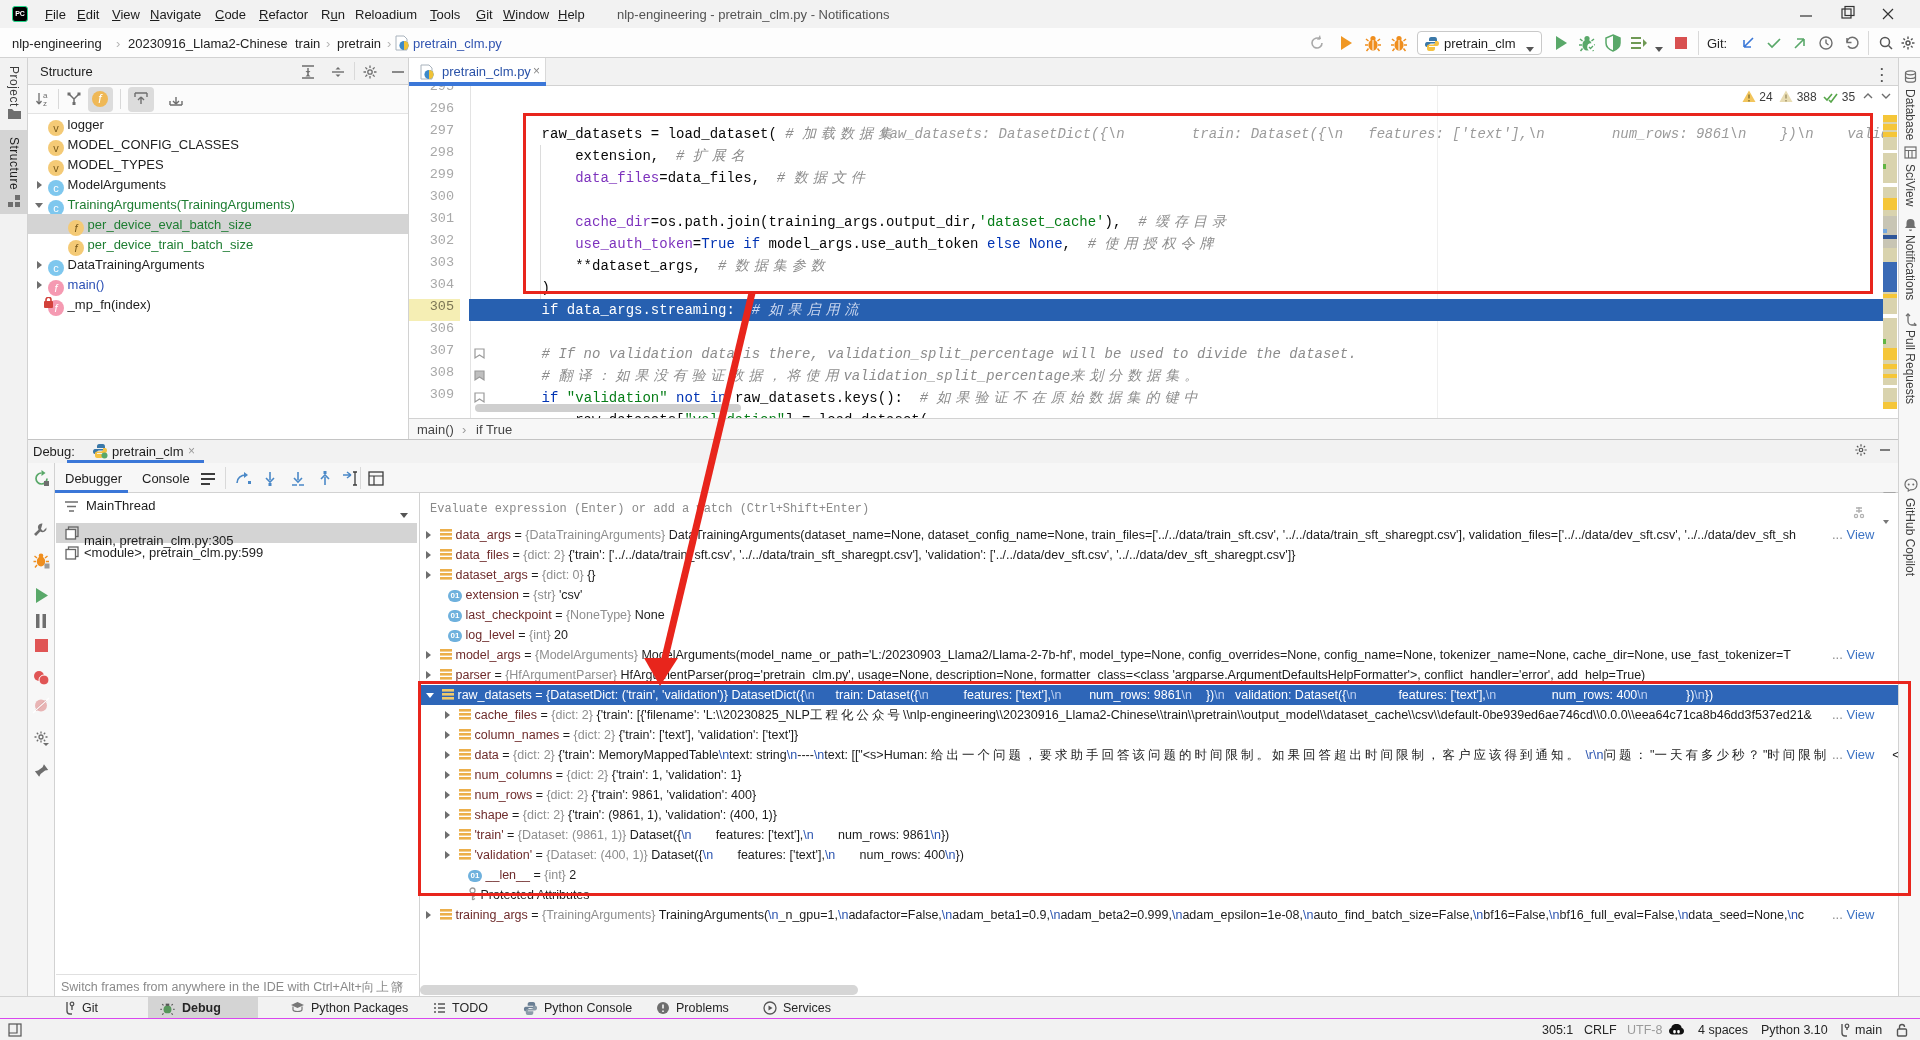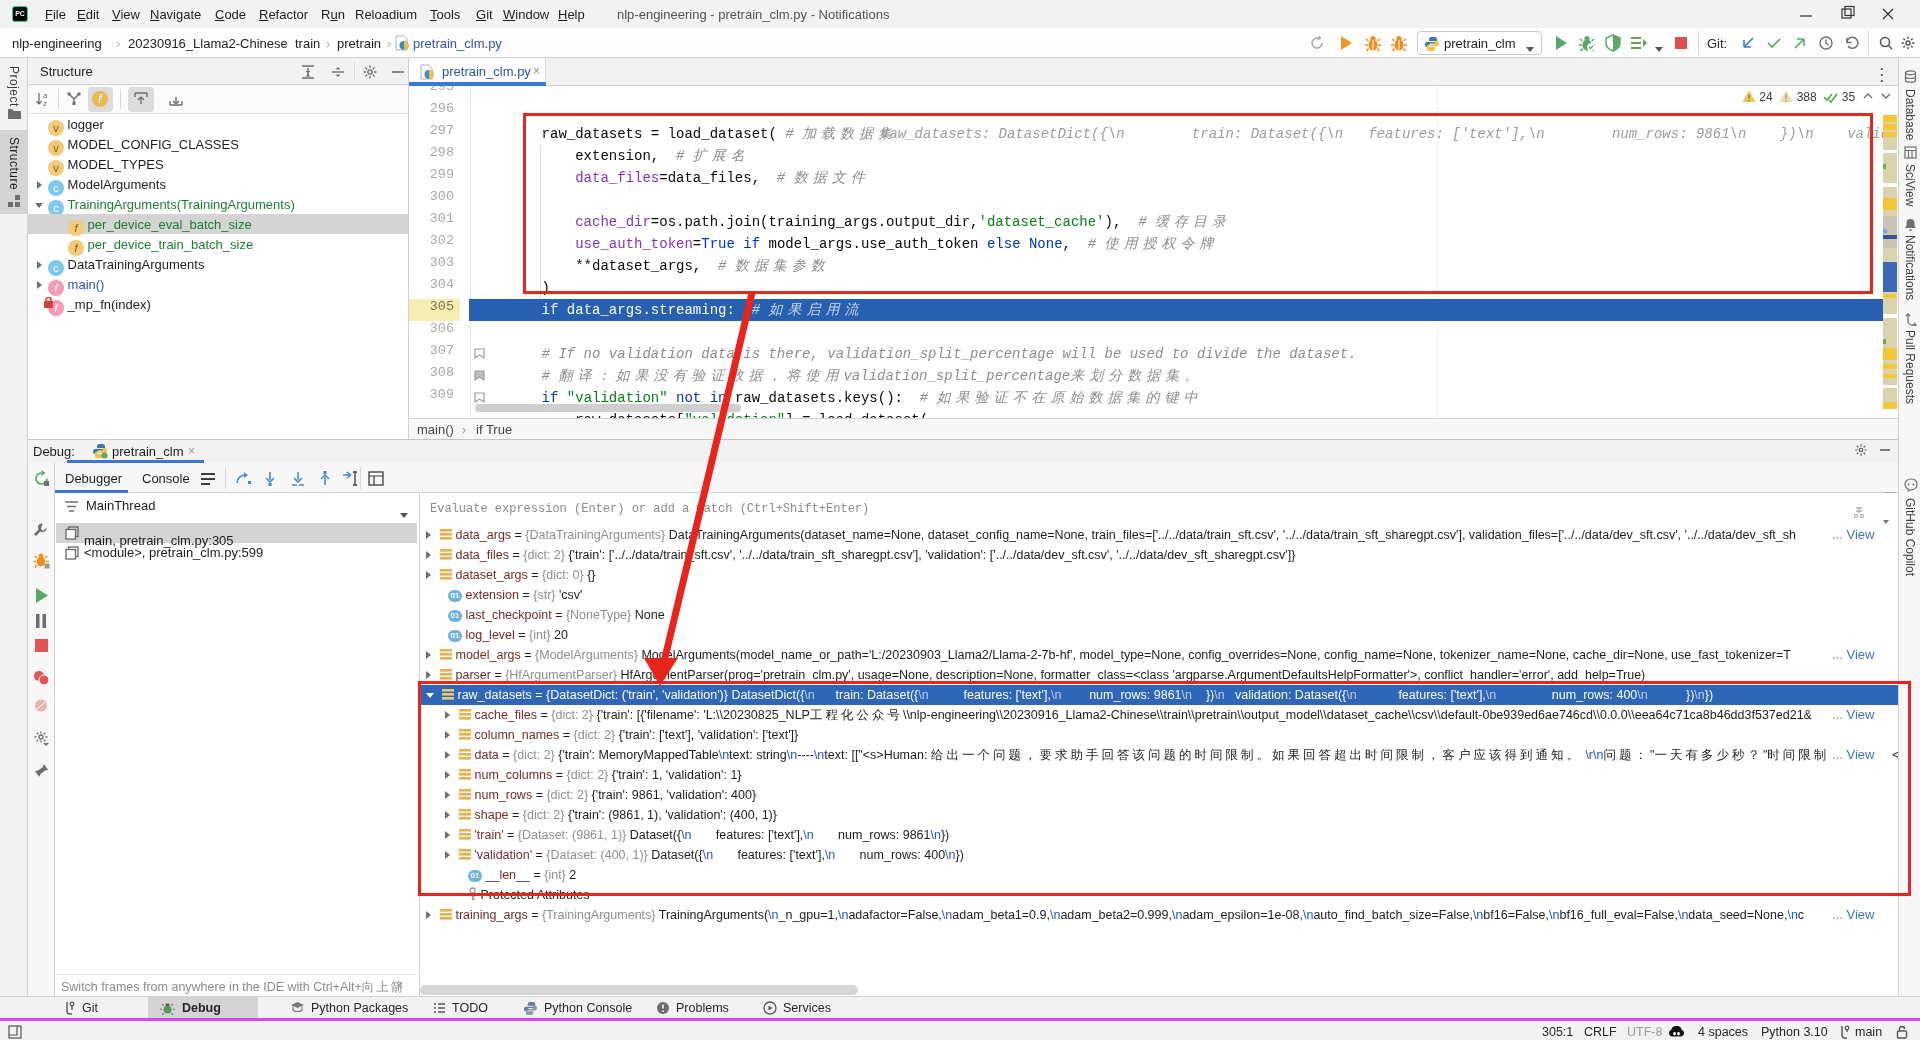--- a/index.html
+++ b/index.html
@@ -65,21 +65,21 @@
 .viewtag{position:absolute;right:6px;width:60px;background:#fff;font-size:13px;height:20px;line-height:20px}
 .wesc{color:#b9cdf0}
 .tri{display:inline-block;width:0;height:0;border-top:4px solid transparent;border-bottom:4px solid transparent;border-left:5px solid #6e6e6e;vertical-align:0px;margin-right:9px}
 .trid{display:inline-block;width:0;height:0;border-left:4px solid transparent;border-right:4px solid transparent;border-top:5px solid #6e6e6e;vertical-align:1px;margin-right:8px}
 .triw{display:inline-block;width:0;height:0;border-left:4px solid transparent;border-right:4px solid transparent;border-top:5px solid #fff;vertical-align:1px;margin-right:8px}
 #vars{overflow:hidden}
 #selrow .vrow .licon rect{fill:#f0c96a}
 #selrow{position:absolute;left:0;top:192px;width:1479px;height:20px;background:#2e66b8;color:#fff}
 
 #toolbar-bottom{left:0;top:996px;width:1920px;height:22px;background:#f2f2f2;border-top:1px solid #d2d2d2;font-size:12.5px;color:#262626}
-#statusbar{left:0;top:1018px;width:1920px;height:22px;background:#f2f2f2;border-top:3px solid #d946ef;font-size:12.5px;color:#262626}
+#statusbar{left:0;top:1018px;width:1920px;height:22px;background:#f2f2f2;border-top:1px solid #d946ef;font-size:12.5px;color:#262626}
 
 .redbox{position:absolute;border:3px solid #e8251c;z-index:50}
 </style></head><body>
 <div id="app">
 <div class="abs" id="titlebar">
  <div class="abs" style="left:12px;top:6px;width:16px;height:16px;background:#000;border-radius:3px;border:1px solid #21d789;color:#fff;font-size:7px;font-weight:bold;text-align:center;line-height:14px">PC</div>
  <div id="menus">
   <span class="mi" style="left:45px"><span class="u">F</span>ile</span>
   <span class="mi" style="left:77px"><span class="u">E</span>dit</span>
   <span class="mi" style="left:112px"><span class="u">V</span>iew</span>

